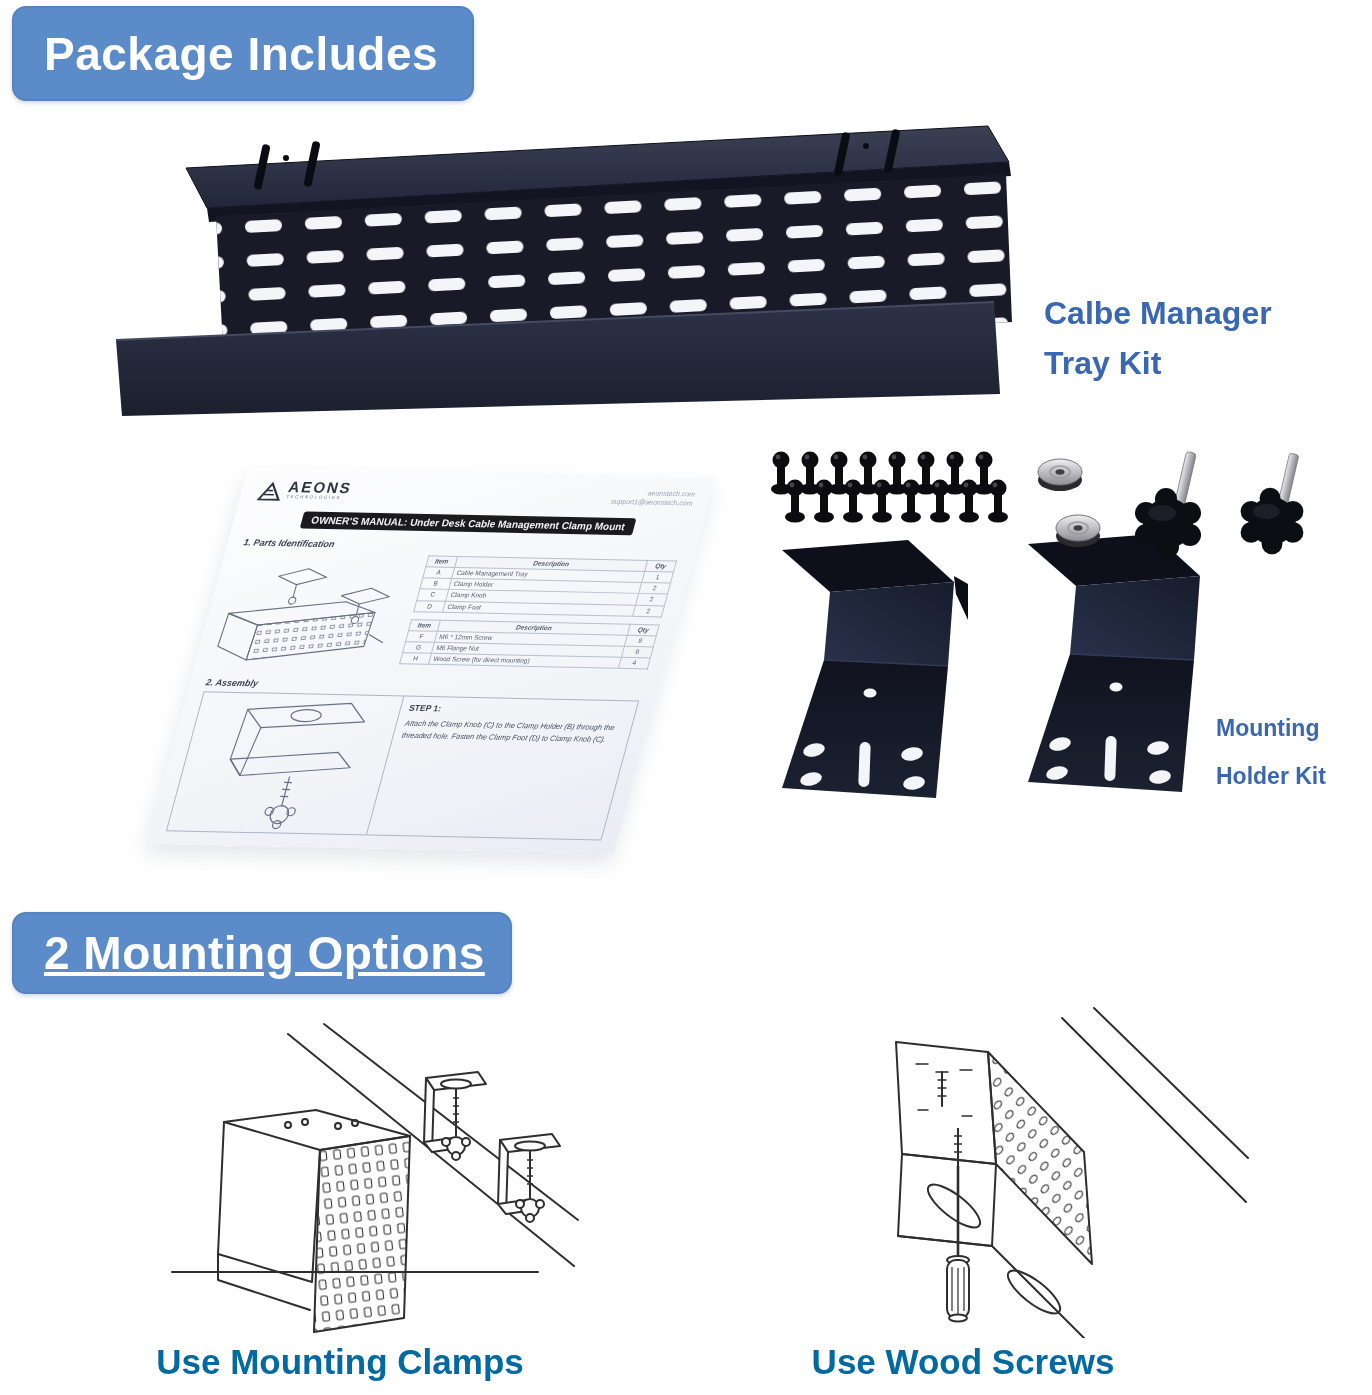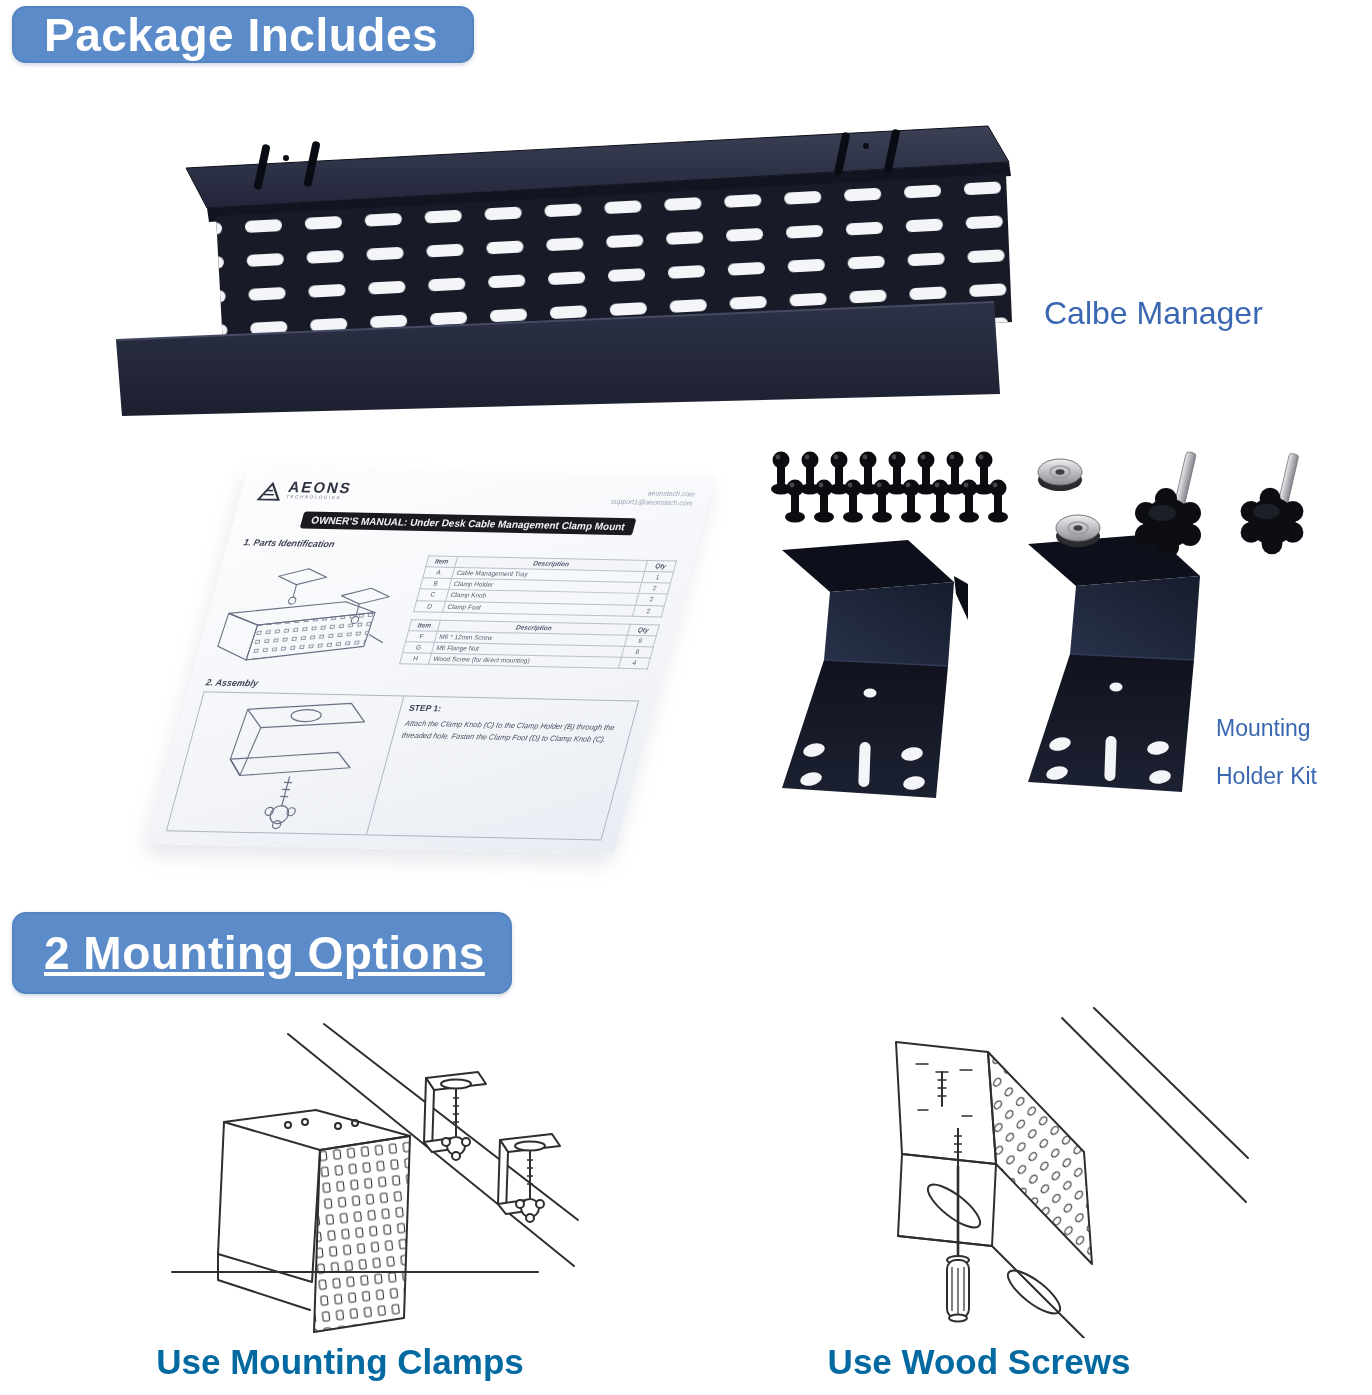--- a/index.html
+++ b/index.html
@@ -3,27 +3,27 @@
 <meta charset="utf-8">
 <style>
   html,body{margin:0;padding:0;background:#ffffff;}
   .page{position:relative;width:1372px;height:1395px;background:#ffffff;overflow:hidden;
         font-family:"Liberation Sans",sans-serif;}
   .abs{position:absolute;}
   .banner{position:absolute;background:#5b8cc9;border:2px solid #5484c0;border-radius:14px;
           color:#ffffff;font-weight:bold;font-size:46px;letter-spacing:.5px;
           display:flex;align-items:center;padding-left:30px;box-sizing:border-box;
           box-shadow:0 2px 4px rgba(60,90,140,.25);}
-  #banner1{left:12px;top:6px;width:462px;height:57px;}
+  #banner1{left:12px;top:6px;width:462px;height:95px;}
   #banner2{left:12px;top:912px;width:500px;height:82px;text-decoration:underline;}
-  .side-label{position:absolute;color:#3a67b1;font-weight:normal;font-size:32px;line-height:50px;}
+  .side-label{position:absolute;color:#3a67b1;font-weight:bold;font-size:32px;line-height:50px;}
   #clampLabel{font-size:23px;line-height:48px;}
   .caption{position:absolute;color:#0369a1;font-weight:bold;font-size:35px;text-align:center;}
   #cap1{left:120px;top:1342px;width:440px;}
-  #cap2{left:784px;top:1342px;width:390px;}
+  #cap2{left:768px;top:1342px;width:390px;}
 
   
   .manual{position:absolute;left:248px;top:468px;width:470px;height:376px;
           background:linear-gradient(160deg,#fdfdfe 0%,#f2f4f8 65%,#e9ecf3 100%);
           transform:skewX(-14deg) rotate(1.2deg);transform-origin:top left;
           box-shadow:0 10px 20px rgba(110,120,145,.18);box-sizing:border-box;
           padding:12px 16px;color:#4a5163;}
   .m-head{display:flex;justify-content:space-between;align-items:flex-start;}
   .m-logo{display:flex;align-items:center;gap:4px;}
   .m-brand{line-height:10px;}
@@ -76,20 +76,21 @@
       <circle cx="758" cy="30" r="3"></circle>
     </g>
     <polygon points="108,100 898,58 904,206 116,250" fill="#181b27"></polygon>
     <polygon points="108,100 898,58 904,206 116,250" fill="url(#pSlots)"></polygon>
     <polygon points="8,224 886,186 892,278 14,300" fill="url(#gLip)"></polygon>
     <line x1="8" y1="224" x2="886" y2="186" stroke="#454b63" stroke-width="2"></line>
   </svg>
 
   <div class="side-label" style="left:1044px;top:288px">
     <div>Calbe Manager</div>
+    <div>Tray Kit</div>
   </div>
 
   <div class="manual">
     <div class="m-head">
       <div class="m-logo">
         <svg width="26" height="22" viewBox="0 0 26 22">
           <path d="M3,19 L13,3 L23,19 Z" fill="none" stroke="#2e3342" stroke-width="2"></path>
           <path d="M7,14 L17,14 M9,10 L15,10" stroke="#2e3342" stroke-width="1.6"></path>
         </svg>
         <div class="m-brand">

